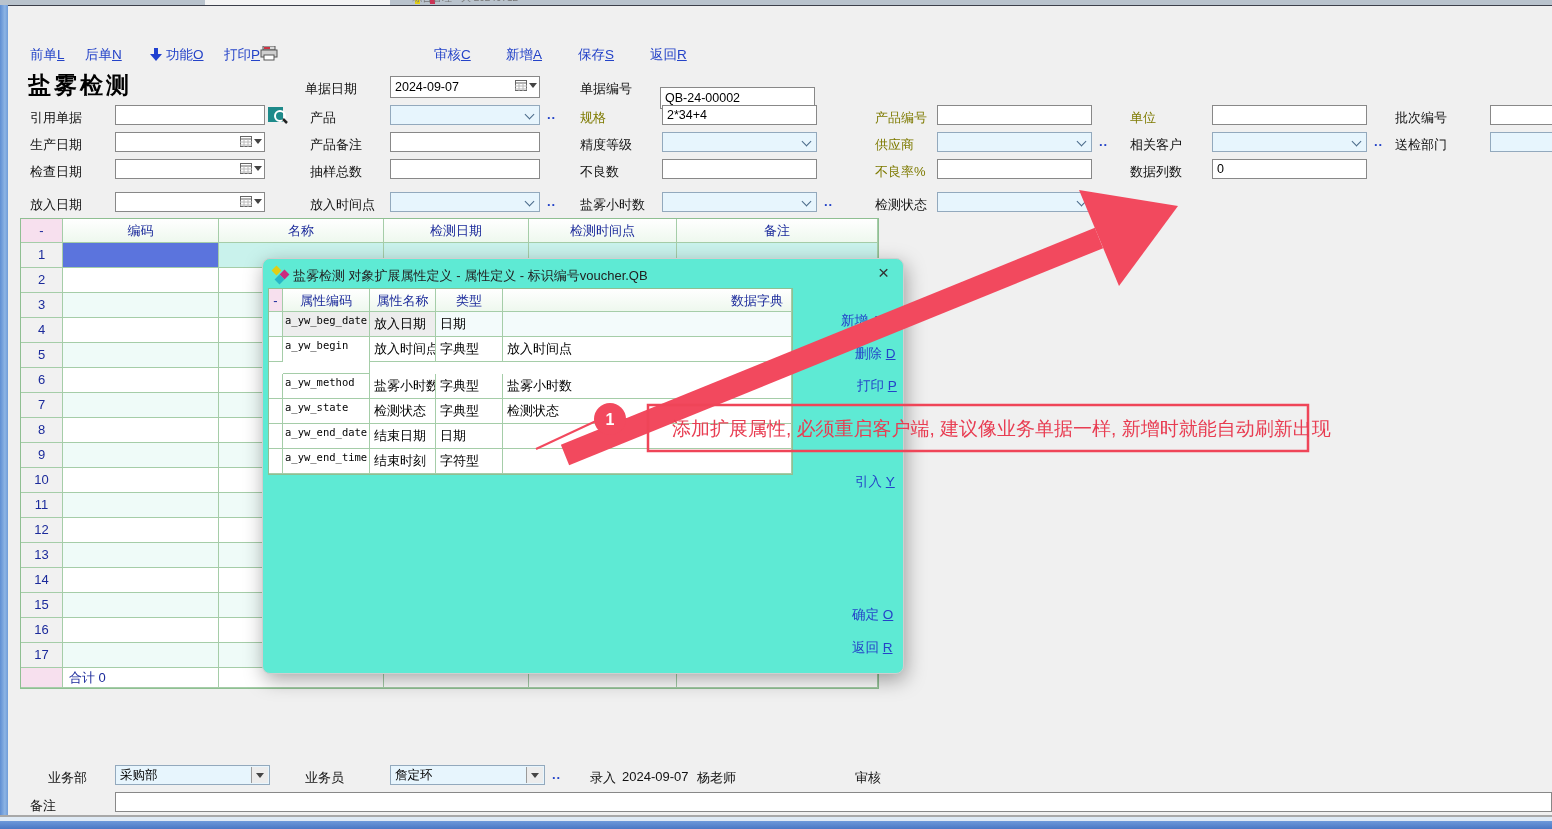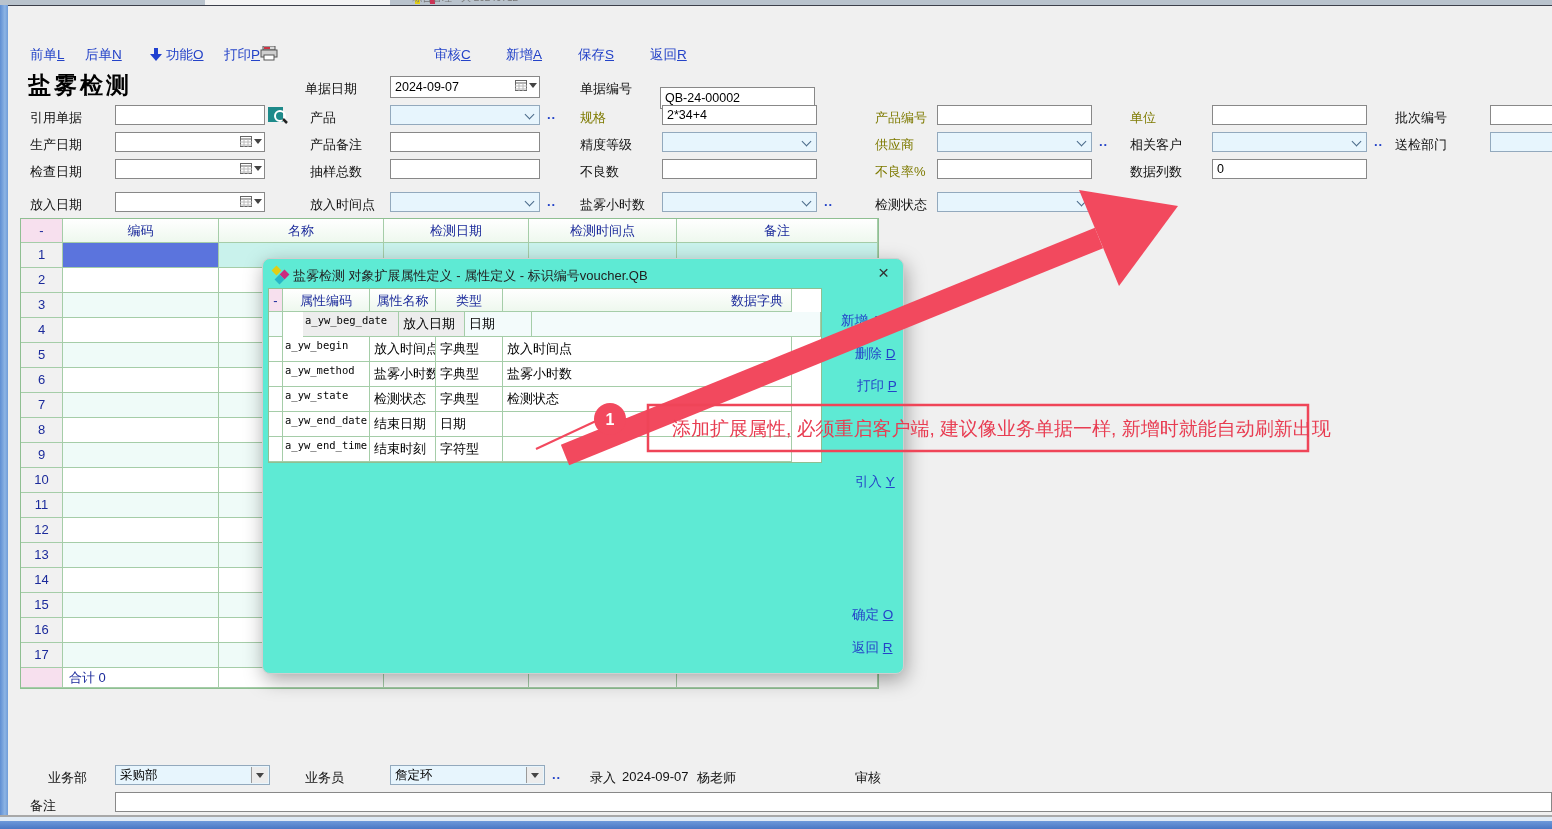--- a/index.html
+++ b/index.html
@@ -400,28 +400,28 @@
     <div id="dlg-grid">
         <div class="g-row">
           <div class="g-cell g-pink" style="width: 14px; height: 23px;">-</div>
           <div class="g-cell g-head" style="width: 87px; height: 23px;">属性编码</div>
           <div class="g-cell g-head" style="width: 66px; height: 23px;">属性名称</div>
           <div class="g-cell g-head" style="width: 67px; height: 23px;">类型</div>
           <div class="g-cell g-head" style="width: 289px; height: 23px; text-align: right; padding-right: 8px;">数据字典</div>
         </div>
         <div class="g-row">
           <div class="g-cell d-cell " style="width: 14px; height: 25px; background: rgb(243, 251, 251);"></div>
-          <div class="g-cell d-code " style="width: 96px; height: 25px; background: rgb(237, 237, 237); margin-left: 20px;">a_yw_beg_date</div>
+          <div class="g-cell d-code " style="width: 87px; height: 25px; background: rgb(237, 237, 237);">a_yw_beg_date</div>
           <div class="g-cell d-cell " style="width: 66px; height: 25px; background: rgb(237, 237, 237);">放入日期</div>
           <div class="g-cell d-cell " style="width: 67px; height: 25px; background: rgb(243, 251, 251);">日期</div>
           <div class="g-cell d-cell " style="width: 289px; height: 25px; background: rgb(243, 251, 251);"></div>
         </div>
         <div class="g-row">
           <div class="g-cell d-cell " style="width: 14px; height: 25px;"></div>
-          <div class="g-cell d-code " style="width: 87px; height: 25px;">a_yw_begin</div>
+          <div class="g-cell d-code " style="width: 87px; height: 37px;">a_yw_begin</div>
           <div class="g-cell d-cell " style="width: 66px; height: 25px;">放入时间点</div>
           <div class="g-cell d-cell " style="width: 67px; height: 25px;">字典型</div>
           <div class="g-cell d-cell " style="width: 289px; height: 25px;">放入时间点</div>
         </div>
         <div class="g-row">
           <div class="g-cell d-cell " style="width: 14px; height: 25px;"></div>
           <div class="g-cell d-code " style="width: 87px; height: 25px;">a_yw_method</div>
           <div class="g-cell d-cell " style="width: 66px; height: 25px;">盐雾小时数</div>
           <div class="g-cell d-cell " style="width: 67px; height: 25px;">字典型</div>
           <div class="g-cell d-cell " style="width: 289px; height: 25px;">盐雾小时数</div>

